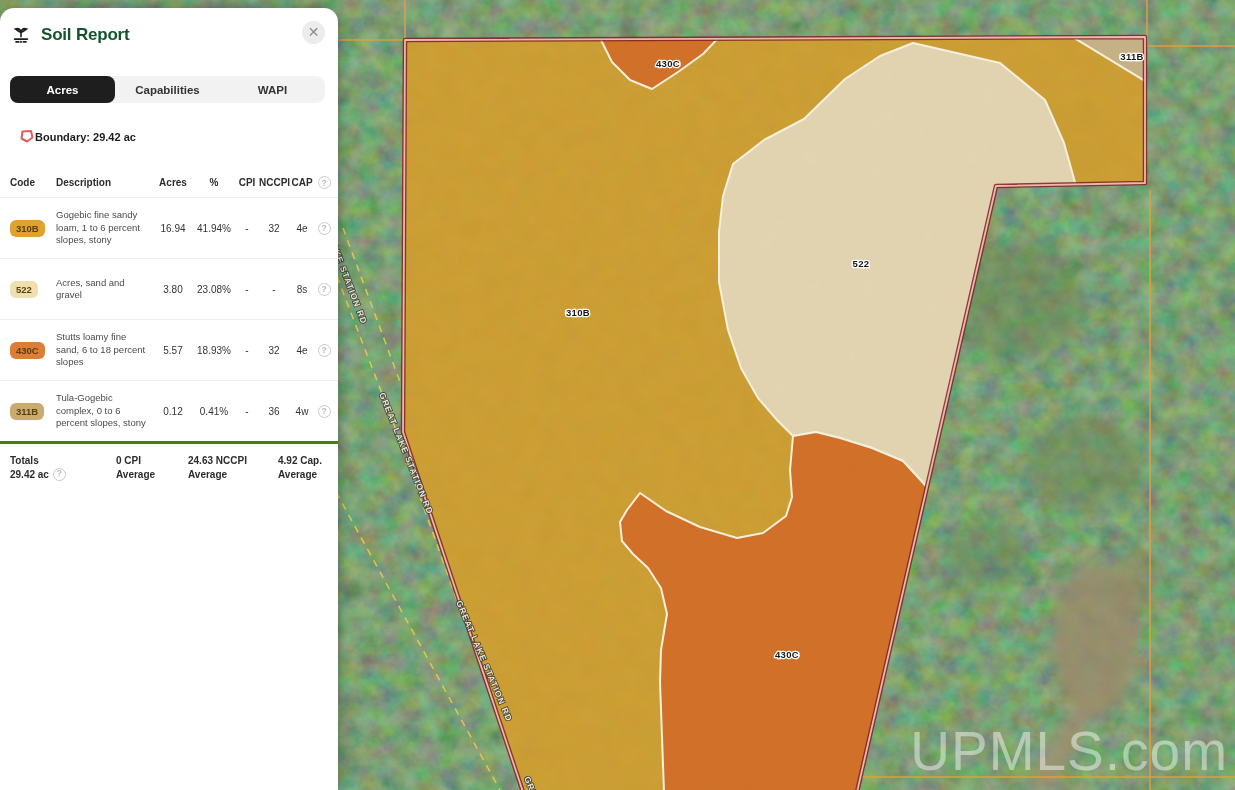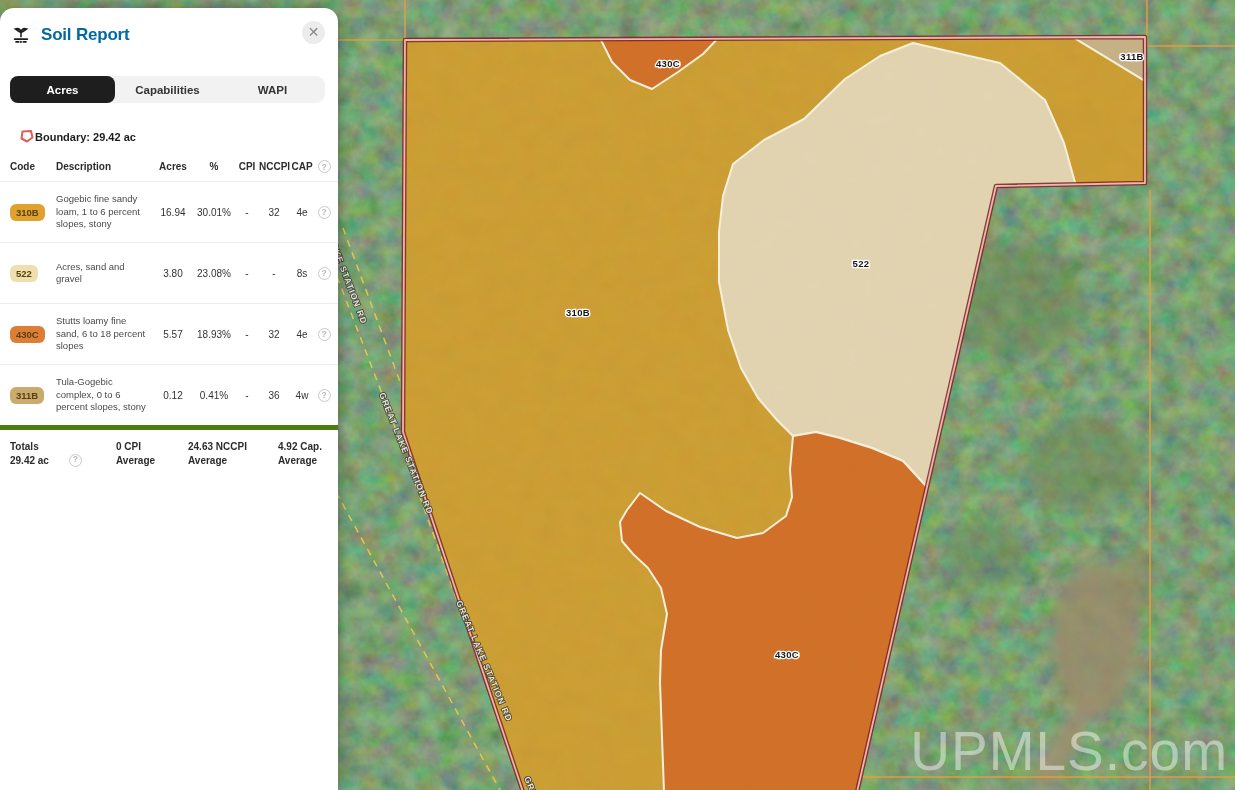--- a/index.html
+++ b/index.html
@@ -15,49 +15,49 @@
     stroke:#ffffff;stroke-width:2.6px;paint-order:stroke;text-anchor:middle;}
   .road-label{font-size:8.5px;font-weight:700;letter-spacing:1.1px;fill:#efece2;
     stroke:#45433a;stroke-width:1.8px;paint-order:stroke;opacity:.95;}
   .watermark{font-size:55px;font-weight:400;letter-spacing:1px;fill:#ffffff;opacity:.45;}
   
   .panel{
     position:absolute;left:0;top:8px;width:338px;height:782px;background:#fff;
     border-radius:14px 14px 0 0;box-shadow:0 2px 14px rgba(0,0,0,.35);
   }
   .panel-header{display:flex;align-items:center;gap:9px;padding:16px 14px 0 10px;}
-  .panel-title{font-size:17px;font-weight:800;color:#0369a1;letter-spacing:-.2px;}
+  .panel-title{font-size:17px;font-weight:800;color:#14532d;letter-spacing:-.2px;}
   .close-btn{position:absolute;right:13px;top:13px;width:23px;height:23px;border-radius:50%;
     background:#ececec;border:none;color:#8a8a8a;font-size:14px;line-height:23px;text-align:center;
     cursor:pointer;padding:0;}
   .tabs{display:flex;margin:30px 13px 0 10px;background:#f2f2f2;border-radius:9px;height:27px;}
   .tab{flex:1;display:flex;align-items:center;justify-content:center;font-size:11.5px;
     font-weight:600;color:#333;border-radius:8px;cursor:pointer;}
   .tab.active{background:#1e1e1f;color:#fff;font-weight:700;}
   .boundary-row{display:flex;align-items:center;margin:26px 0 0 19px;}
   .boundary-label{font-size:11px;font-weight:700;color:#1c1c1c;}
-  .soil-table{margin-top:16px;}
+  .soil-table{margin-top:32px;}
   .thead,.trow{display:grid;grid-template-columns:46px 97px 40px 42px 24px 30px 26px 18px;
     align-items:center;padding-left:10px;padding-right:8px;}
   .thead{padding-bottom:8px;}
   .th{font-size:10px;font-weight:700;color:#2c2c2c;}
   .th.c,.td.c{text-align:center;}
   .trow{border-top:1px solid #ededed;padding-top:10px;padding-bottom:10px;min-height:40px;}
   .td{font-size:10px;color:#333;}
   .td.desc{font-size:9.5px;color:#4a4a4a;line-height:1.3;padding-right:6px;}
   .badge{display:inline-block;padding:3px 6px;border-radius:6px;font-size:9.5px;
     font-weight:700;color:#57400f;}
   .help{width:13px;height:13px;border-radius:50%;border:1.5px solid #c9c9c9;color:#b9b9b9;
     font-size:8.5px;font-weight:700;display:inline-flex;align-items:center;justify-content:center;
     background:#fff;cursor:pointer;box-sizing:border-box;}
-  .totals{display:grid;grid-template-columns:106px 72px 90px 1fr;border-top:5px solid #4d7c0f;
+  .totals{display:grid;grid-template-columns:106px 72px 90px 1fr;border-top:3px solid #4d7c0f;
     padding:10px 8px 0 10px;}
   .tot{font-size:10px;font-weight:700;color:#2c2c2c;line-height:1.35;}
   .tot .sub{display:block;}
-  .tot-acres{display:flex;gap:20px;}
+  .tot-acres{display:flex;gap:4px;}
 </style>
 </head>
 <body>
 
 <div class="map">
 <svg width="1235" height="790" viewBox="0 0 1235 790">
   <defs>
     <filter id="forest" x="0" y="0" width="100%" height="100%">
       <feTurbulence type="fractalNoise" baseFrequency="0.05 0.055" numOctaves="4" seed="8"></feTurbulence>
       <feComponentTransfer>
@@ -172,21 +172,21 @@
       <div class="th c">CPI</div>
       <div class="th c">NCCPI</div>
       <div class="th c">CAP</div>
       <div class="th c"><span class="help">?</span></div>
     </div>
     <div>
   <div class="trow">
     <div class="td"><span class="badge" style="background-color: rgb(224, 162, 46);">310B</span></div>
     <div class="td desc">Gogebic fine sandy loam, 1 to 6 percent slopes, stony</div>
     <div class="td c">16.94</div>
-    <div class="td c">30.01%</div>
+    <div class="td c">41.94%</div>
     <div class="td c">-</div>
     <div class="td c">32</div>
     <div class="td c">4e</div>
     <div class="td c"><span class="help">?</span></div>
   </div>
 
   <div class="trow">
     <div class="td"><span class="badge" style="background-color: rgb(240, 223, 174);">522</span></div>
     <div class="td desc">Acres, sand and gravel</div>
     <div class="td c">3.80</div>

